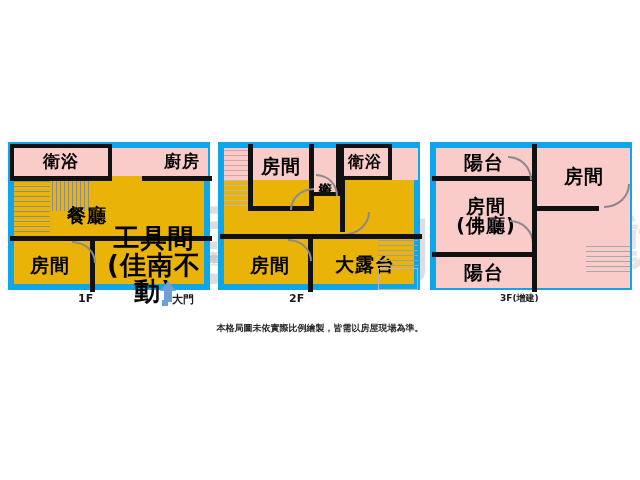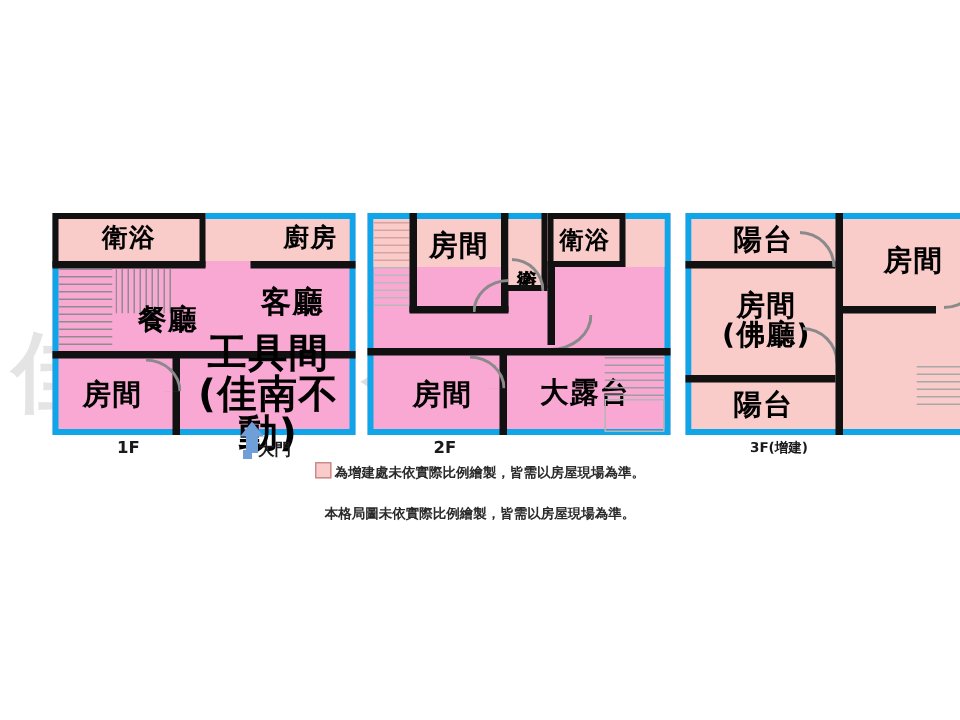--- a/index.html
+++ b/index.html
@@ -25,21 +25,21 @@
   }
   .wm-main{
     left:50px;top:178px;font-size:92px;letter-spacing:4px;
     color:rgba(150,150,150,0.32);
   }
   .wm-sm1{left:8px;top:210px;font-size:58px;color:rgba(165,165,165,0.30);}
   .wm-sm3{left:495px;top:205px;font-size:56px;color:rgba(178,150,150,0.28);}
   .wm-tiny{font-size:15px;color:rgba(150,150,150,0.33);font-weight:bold;}
 
   
-  .plan{position:absolute;box-sizing:border-box;border:4px solid #0ea5e9;background:#f9a8d4;margin-left:27px;}
+  .plan{position:absolute;box-sizing:border-box;border:6px solid #0ea5e9;background:#eab308;}
   .rm{position:absolute;box-sizing:border-box;}
   .pink{background:#f9ccca;}
   .bd{border:4px solid #111;}
   .lbl{
     position:absolute;
     display:flex;align-items:center;justify-content:center;
     font-weight:bold;color:#000;
     font-family:"DejaVu Sans","Liberation Sans",sans-serif;
     line-height:1.02;
     white-space:nowrap;
@@ -140,21 +140,20 @@
       <i style="left:16px"></i>
         <i style="left:20px"></i>
         <i style="left:24px"></i>
         <i style="left:28px"></i>
       <i style="left:32px"></i>
         <i style="left:36px"></i>
     </div>
 
     <div class="lbl" style="left:30px;top:54px;width:86px;height:28px;font-size:19px;">餐廳</div>
 
-    <div class="lbl" style="left:120px;top:40px;width:72px;height:30px;font-size:20px;">客廳</div>
 
     <div class="wall" style="left:-4px;top:88px;width:202px;height:5px;"></div>
 
     <div class="lbl" style="left:0px;top:104px;width:72px;height:28px;font-size:19px;">房間</div>
 
     <div class="wall" style="left:76px;top:88px;width:5px;height:56px;"></div>
 
     <div class="door tr" style="left:58px;top:93px;width:22px;height:20px;"></div>
 
     <div class="lbl wrap" style="left:84px;top:92px;width:112px;height:50px;font-size:26px;">
@@ -259,17 +258,16 @@
       <i style="top:10px;background:#a8a8a8"></i>
         <i style="top:15px;background:#a8a8a8"></i>
       <i style="top:20px;background:#a8a8a8"></i>
         <i style="top:25px;background:#a8a8a8"></i>
     </div>
   </div>
 
   <div class="flbl sm" style="left:500px;top:292px;width:80px;">3F(增建)</div>
 
   <div class="legend" style="top:308px;">
-    <div class="line"><span class="swatch"></span><span>為增建處未依實際比例繪製，皆需以房屋現場為準。</span></div>
     <div class="line" style="margin-top:14px;">本格局圖未依實際比例繪製，皆需以房屋現場為準。</div>
   </div>
 
 </div>
 
 </body></html>

